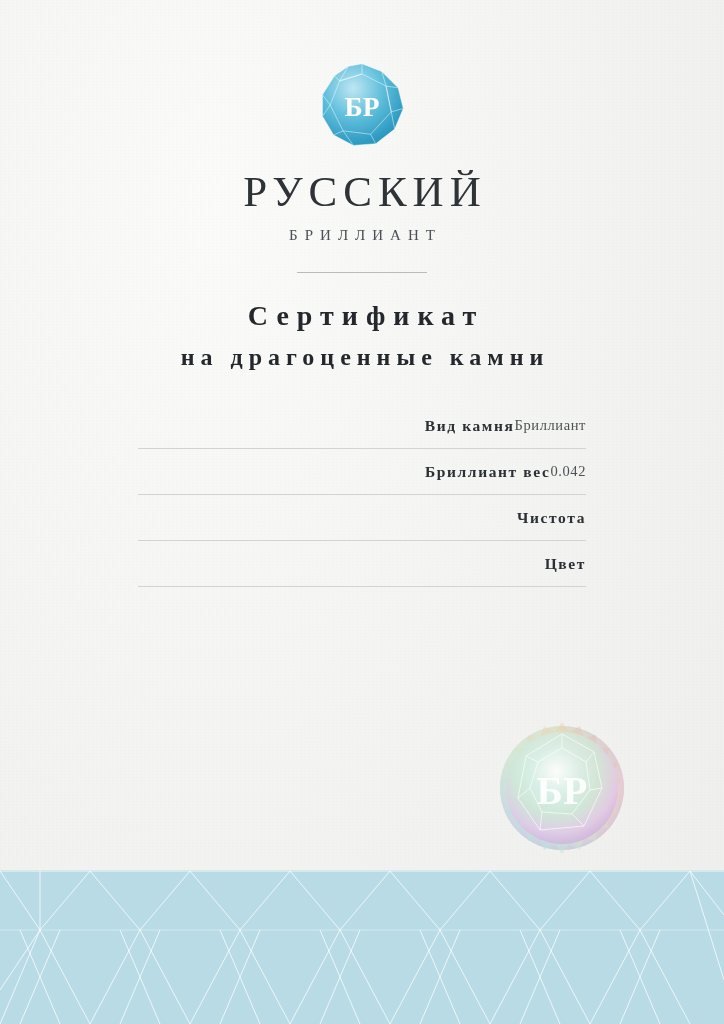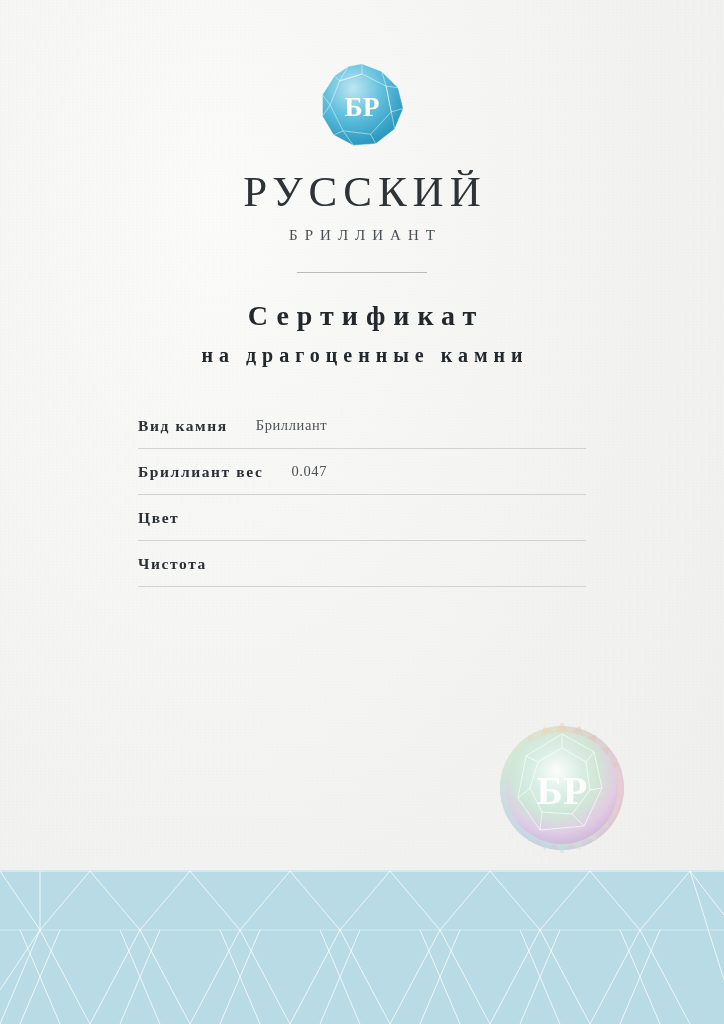--- a/index.html
+++ b/index.html
@@ -84,41 +84,40 @@
     color: #23282d;
   }
   .cert-line1 {
     font-size: 28px;
     letter-spacing: 8px;
     font-weight: 700;
     text-indent: 8px;
   }
   .cert-line2 {
     margin-top: 12px;
-    font-size: 20px;
+    font-size: 24px;
     letter-spacing: 6px;
     font-weight: 700;
     text-indent: 6px;
   }
 
   
   .details {
     position: absolute;
     top: 403px;
     left: 138px;
     width: 448px;
   }
   .row {
     position: relative;
     height: 45px;
     border-bottom: 1px solid #d2d4d3;
     display: flex;
     align-items: center;
-    justify-content: flex-start;
-    gap: 28px;
+    justify-content: flex-end;
   }
   .row-label {
     font-size: 15.5px;
     font-weight: 700;
     letter-spacing: 1.6px;
     color: #2b3035;
   }
   .row-value {
     font-size: 14.5px;
     letter-spacing: .6px;
@@ -194,28 +193,28 @@
     <div class="cert-line2">на драгоценные камни</div>
   </div>
 
   <div class="details">
     <div class="row">
       <span class="row-label">Вид камня</span>
       <span class="row-value">Бриллиант</span>
     </div>
     <div class="row">
       <span class="row-label">Бриллиант вес</span>
-      <span class="row-value">0.047</span>
+      <span class="row-value">0.042</span>
+    </div>
+    <div class="row">
+      <span class="row-label">Чистота</span>
+      <span class="row-value"></span>
     </div>
     <div class="row">
       <span class="row-label">Цвет</span>
-      <span class="row-value"></span>
-    </div>
-    <div class="row">
-      <span class="row-label">Чистота</span>
       <span class="row-value"></span>
     </div>
   </div>
 
   <div class="seal">
     <svg viewBox="0 0 140 140" width="140" height="140">
       <defs>
         <radialGradient id="holo" cx="45%" cy="35%" r="70%">
           <stop offset="0%" stop-color="#ffffff" stop-opacity=".95"></stop>
           <stop offset="30%" stop-color="#d9f0ea" stop-opacity=".9"></stop>

